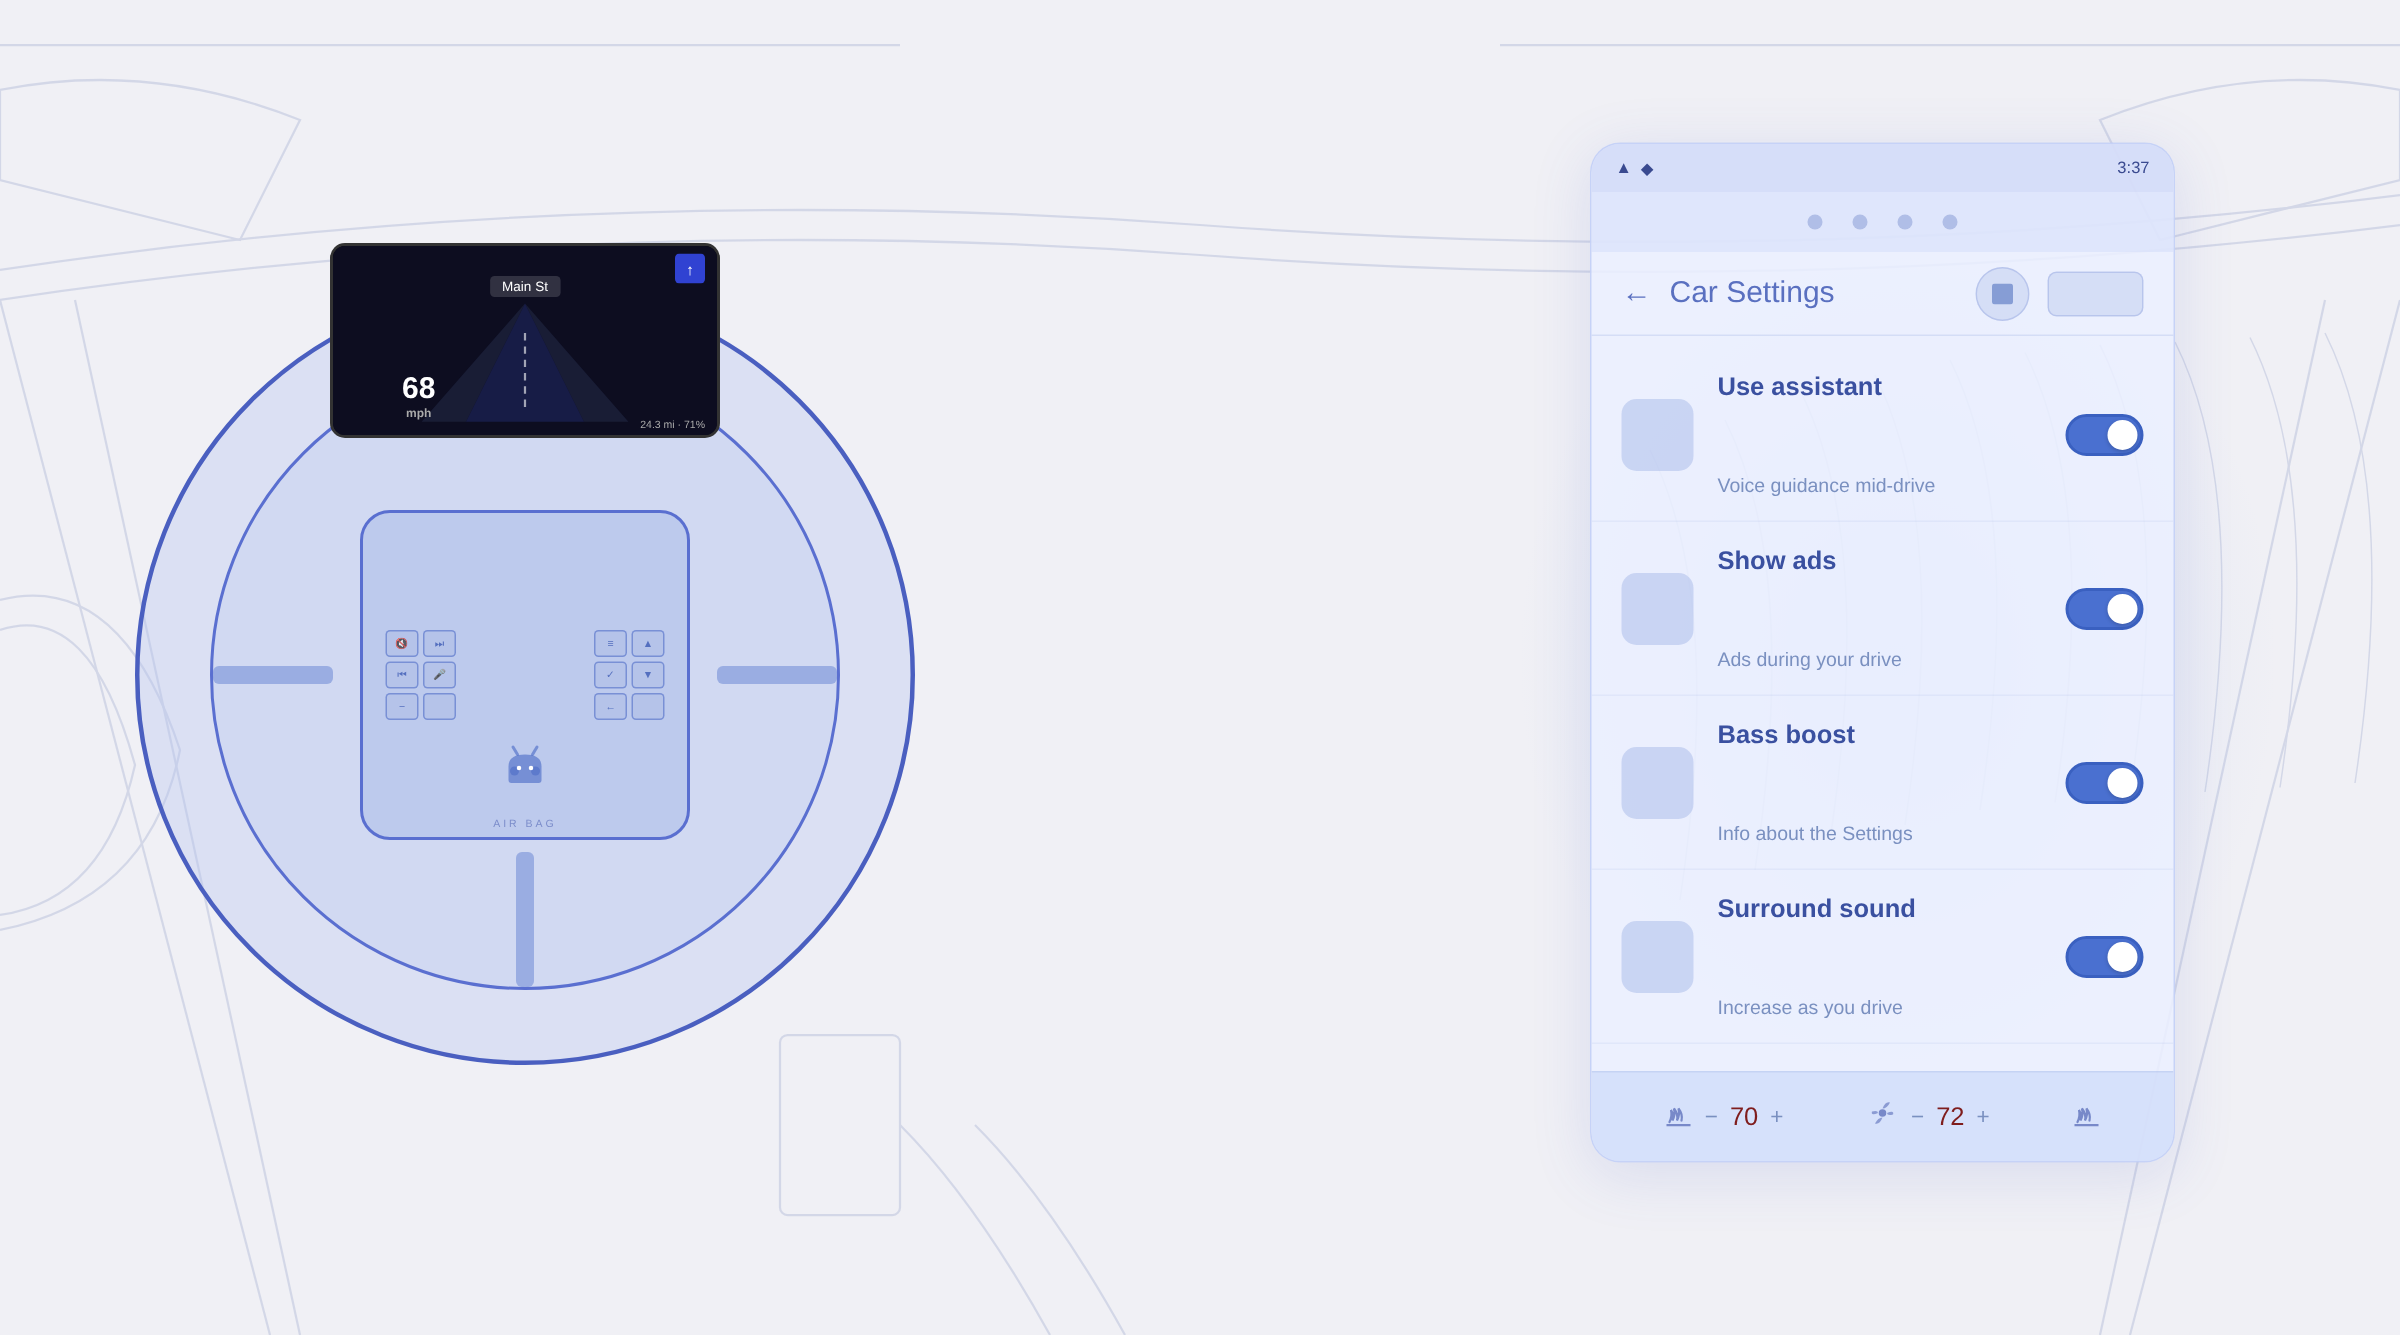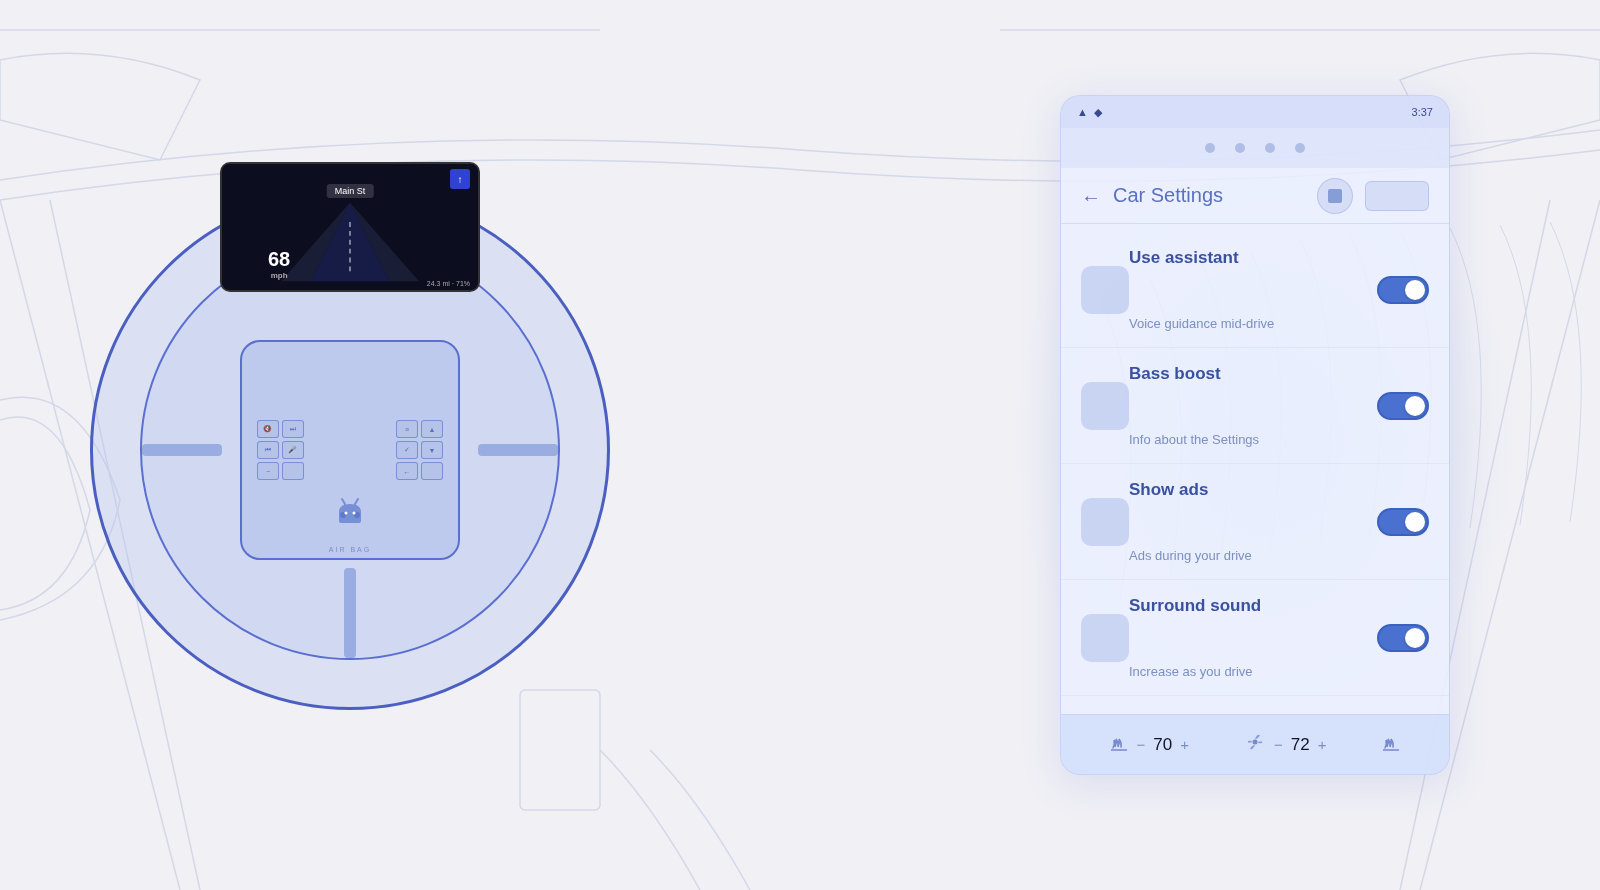--- a/index.html
+++ b/index.html
@@ -298,20 +298,21 @@
     .settings-list {
       flex: 1;
       padding: 8px 0;
       overflow-y: auto;
     }
 
     .setting-item {
       display: flex;
       align-items: center;
       padding: 16px 20px;
+      gap: 16px;
       border-bottom: 1px solid rgba(160, 180, 230, 0.15);
     }
 
     .setting-icon-box {
       width: 48px;
       height: 48px;
       border-radius: 10px;
       background: rgba(160, 180, 230, 0.45);
       flex-shrink: 0;
     }
@@ -382,21 +383,21 @@
     }
 
     .climate-icon {
       font-size: 18px;
       color: rgba(80, 100, 180, 0.7);
     }
 
     .climate-value {
       font-size: 17px;
       font-weight: 500;
-      color: #0f172a;
+      color: #7f1d1d;
     }
 
     .climate-btn {
       color: #7a90c0;
       cursor: pointer;
       font-size: 15px;
     }
 
     
     .bg-lines {
@@ -572,33 +573,33 @@
         <div class="setting-subtitle">Voice guidance mid-drive</div>
       </div>
       <div class="toggle toggle-on">
         <div class="toggle-thumb"></div>
       </div>
     </div>
 
     <div class="setting-item">
       <div class="setting-icon-box"></div>
       <div class="setting-text">
-        <div class="setting-title">Bass boost</div>
-        <div class="setting-subtitle">Info about the Settings</div>
+        <div class="setting-title">Show ads</div>
+        <div class="setting-subtitle">Ads during your drive</div>
       </div>
       <div class="toggle toggle-on">
         <div class="toggle-thumb"></div>
       </div>
     </div>
 
     <div class="setting-item">
       <div class="setting-icon-box"></div>
       <div class="setting-text">
-        <div class="setting-title">Show ads</div>
-        <div class="setting-subtitle">Ads during your drive</div>
+        <div class="setting-title">Bass boost</div>
+        <div class="setting-subtitle">Info about the Settings</div>
       </div>
       <div class="toggle toggle-on">
         <div class="toggle-thumb"></div>
       </div>
     </div>
 
     <div class="setting-item">
       <div class="setting-icon-box"></div>
       <div class="setting-text">
         <div class="setting-title">Surround sound</div>

